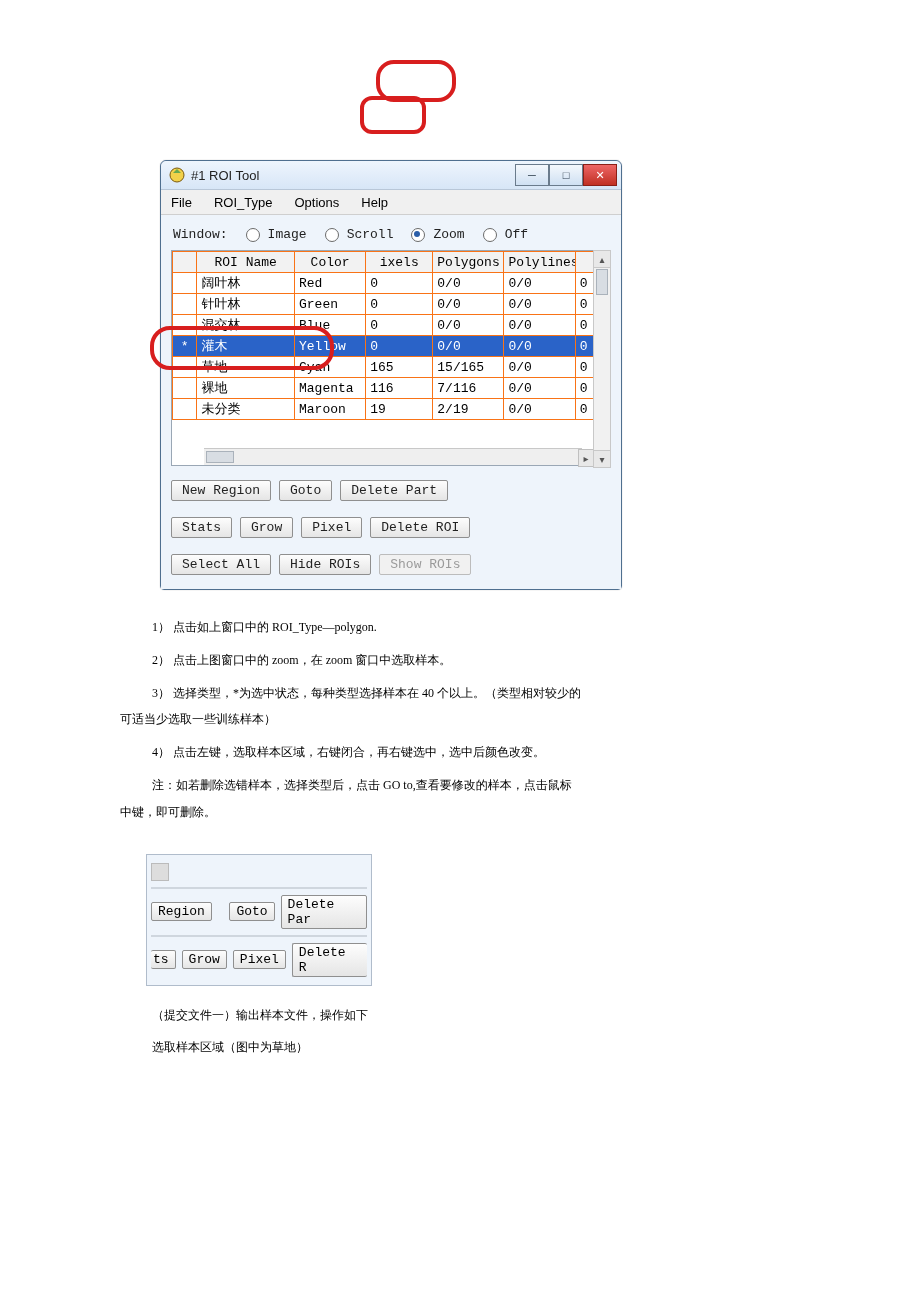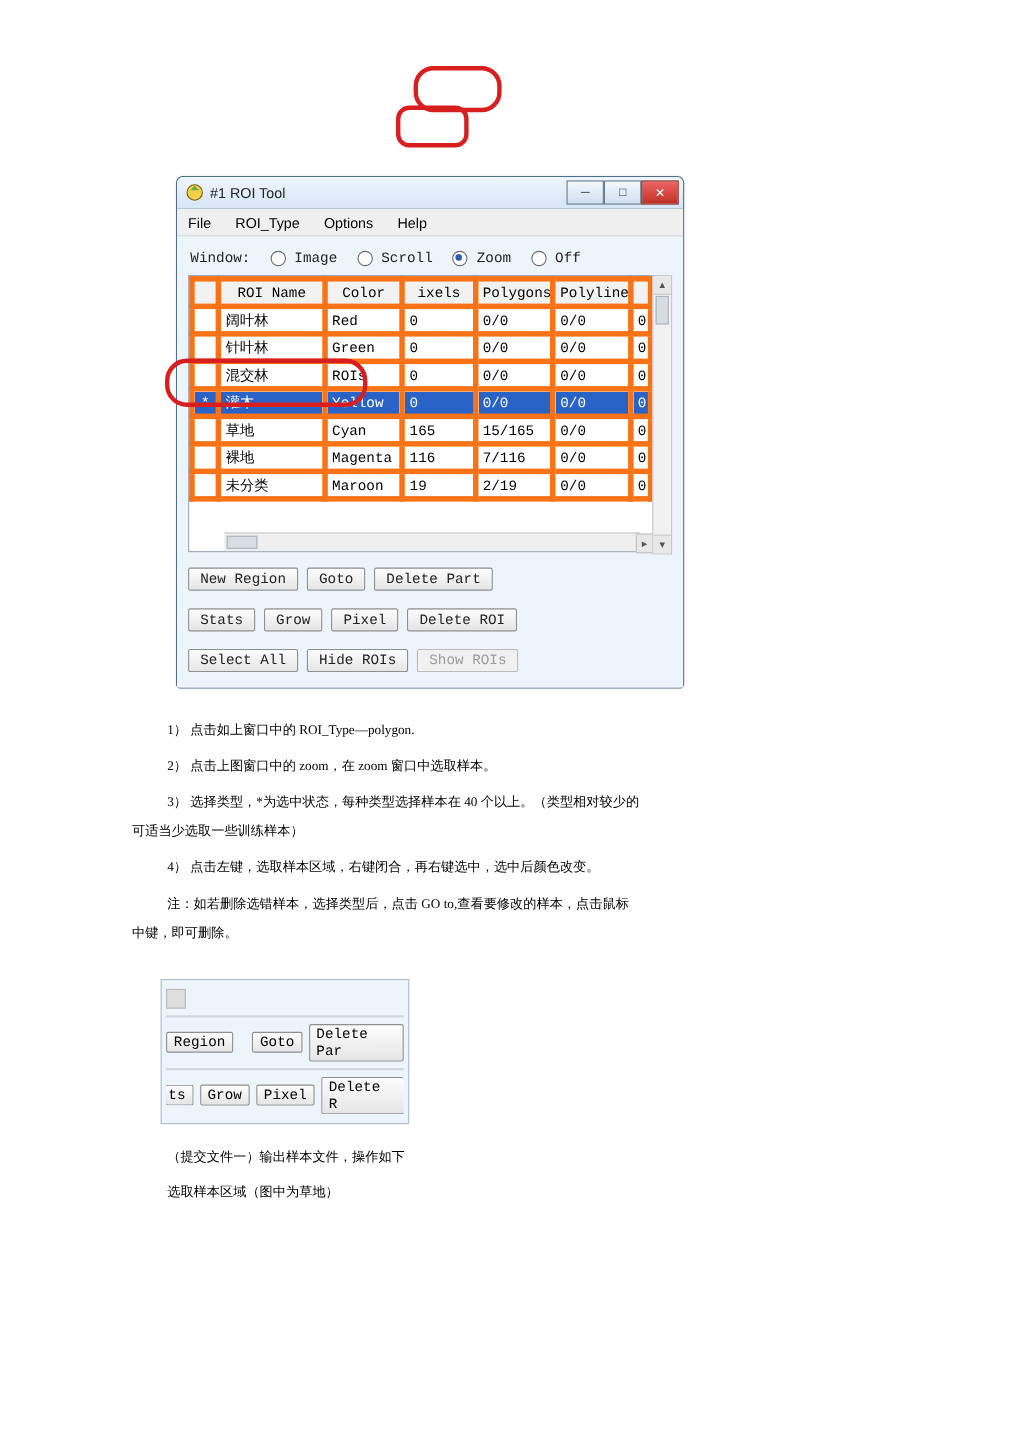--- a/index.html
+++ b/index.html
@@ -90,21 +90,21 @@
     position:relative;
   }
   table.roi {
     border-collapse:collapse;
     width:100%;
     font-family:"Courier New", "SimSun", monospace;
     font-size:13px;
     table-layout:fixed;
   }
   table.roi th, table.roi td {
-    border:5px solid #f97316;
+    border:1px solid #f97316;
     padding:1px 4px;
     height:18px;
     text-align:left;
     white-space:nowrap;
     overflow:hidden;
   }
   table.roi th {
     background:#f2f2f2;
     font-weight:normal;
     text-align:center;
@@ -291,21 +291,21 @@
                     <td>针叶林</td>
                     <td>Green</td>
                     <td>0</td>
                     <td>0/0</td>
                     <td>0/0</td>
                     <td>0</td>
                   </tr>
                   <tr>
                     <td style="text-align: center;"></td>
                     <td>混交林</td>
-                    <td>ROIs</td>
+                    <td>Blue</td>
                     <td>0</td>
                     <td>0/0</td>
                     <td>0/0</td>
                     <td>0</td>
                   </tr>
                   <tr class="selrow">
                     <td style="text-align: center;">*</td>
                     <td>灌木</td>
                     <td>Yellow</td>
                     <td>0</td>

